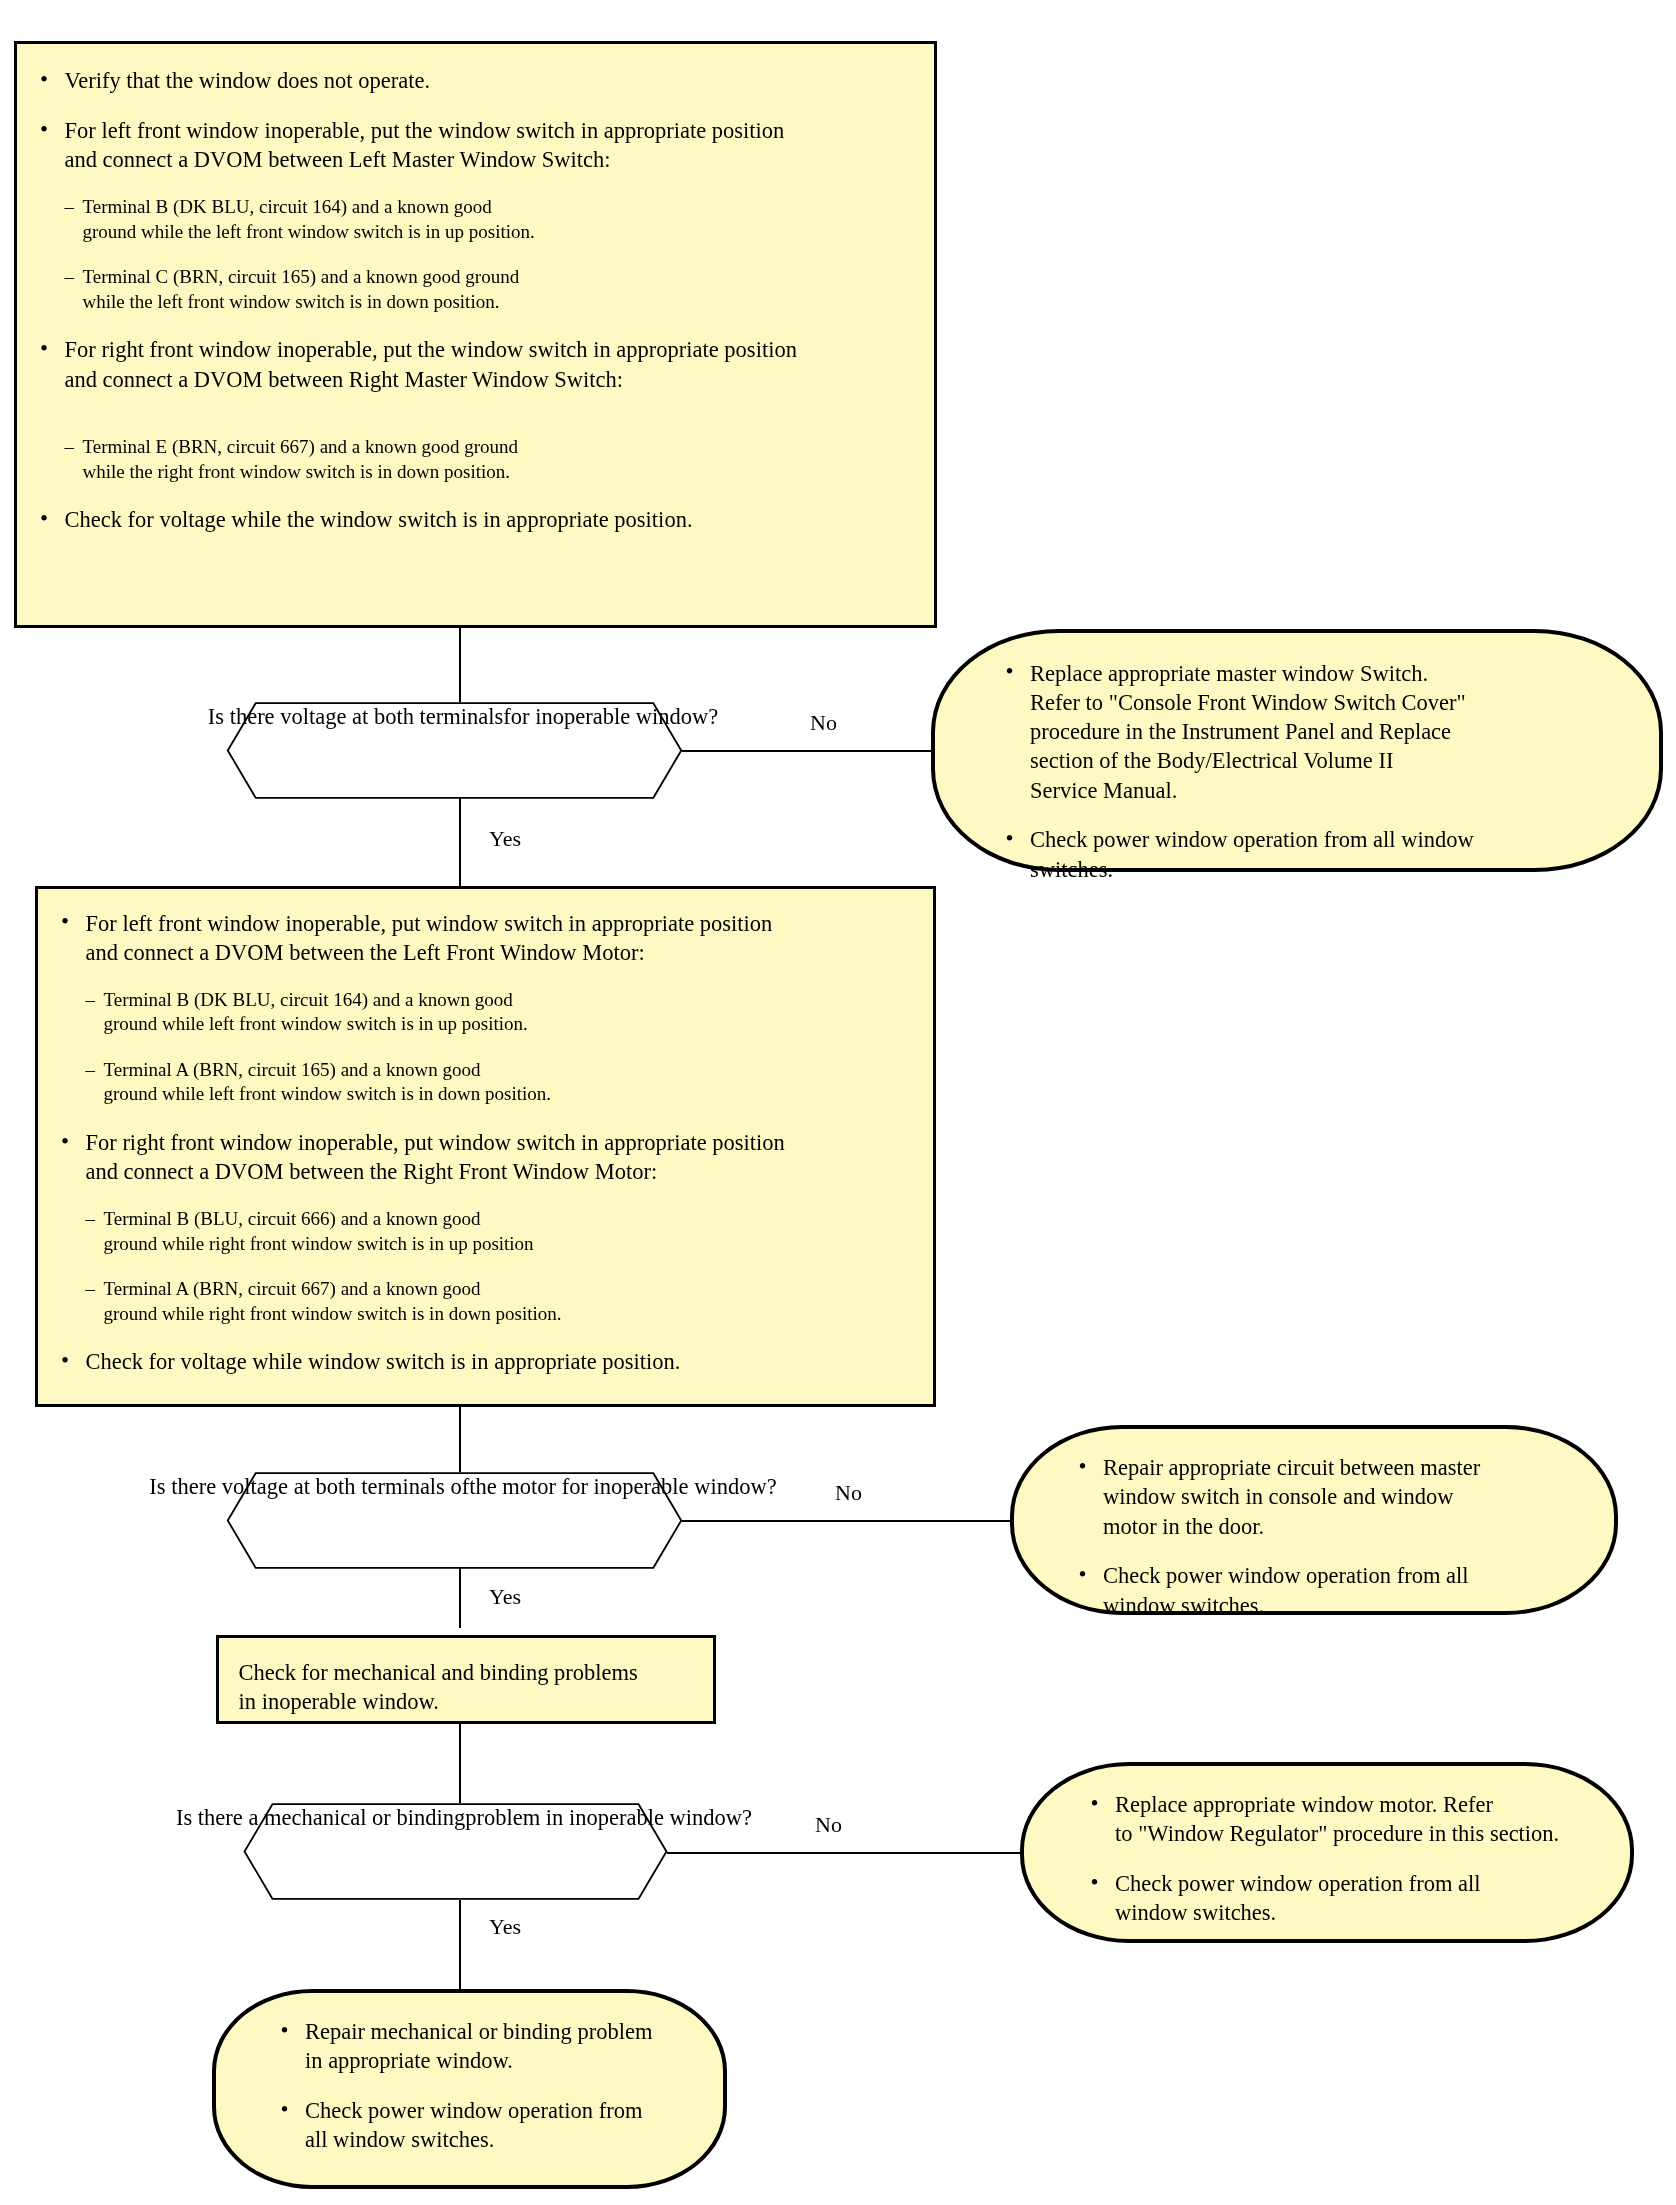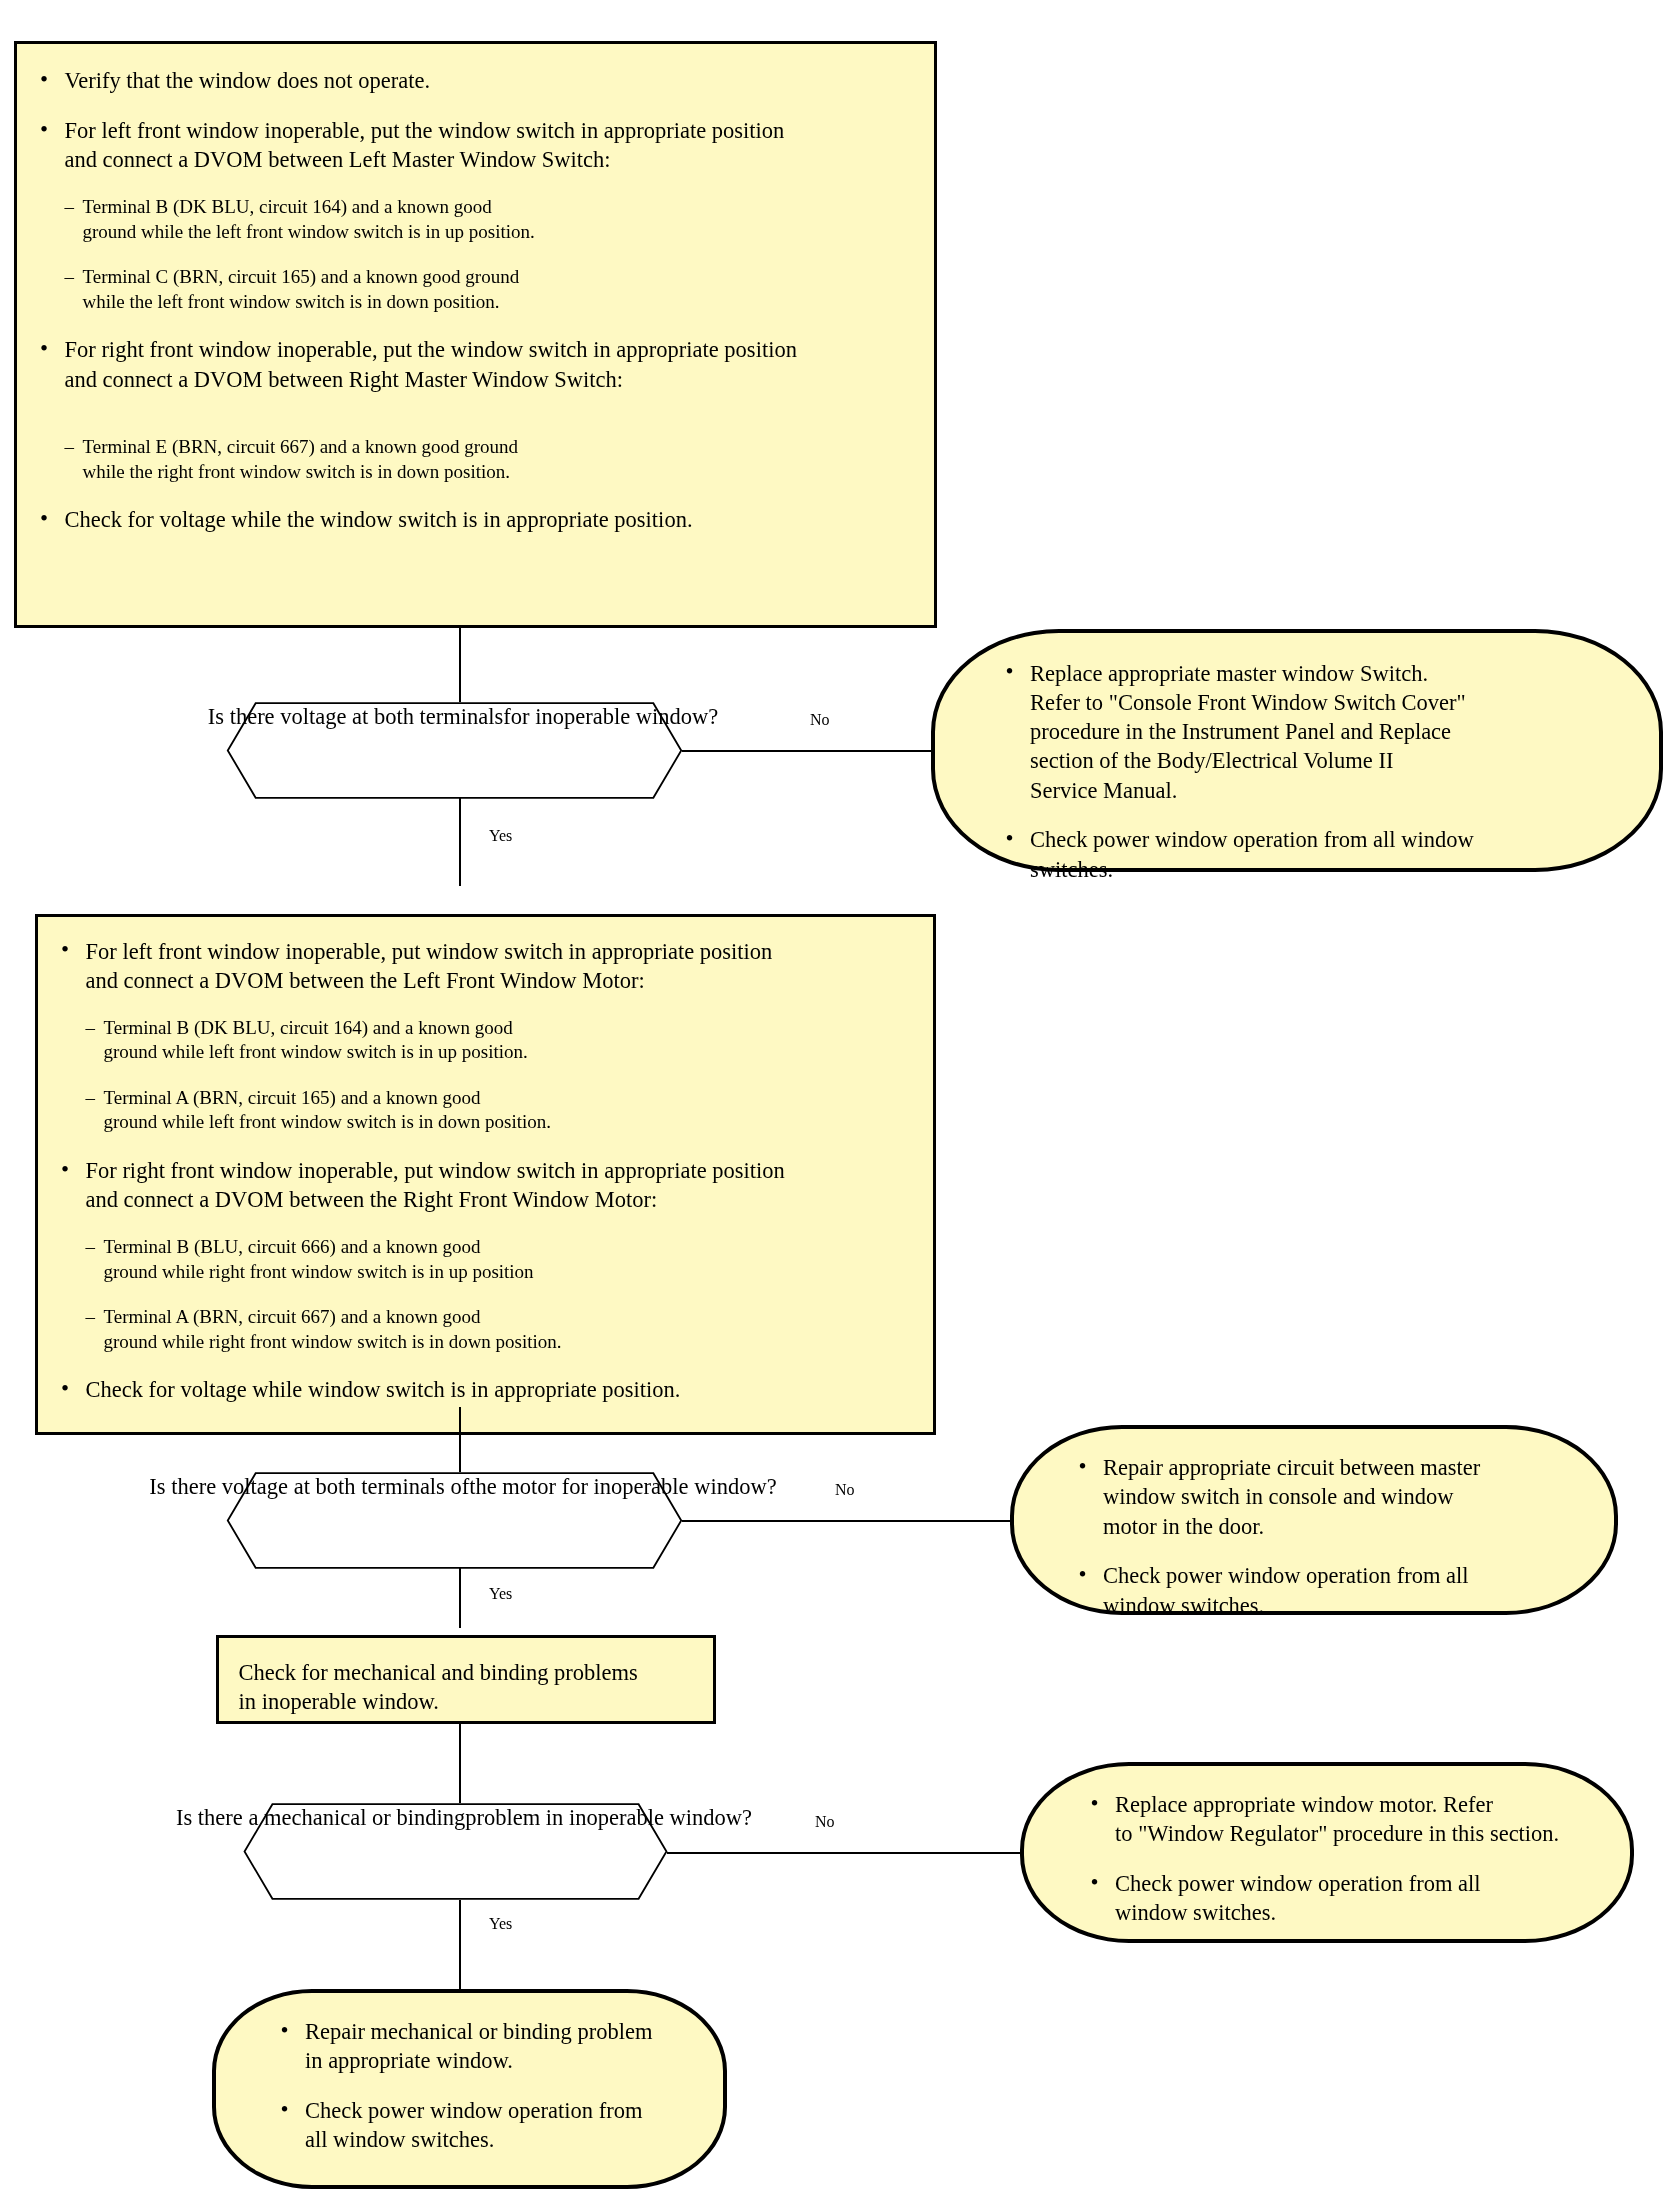--- a/index.html
+++ b/index.html
@@ -115,21 +115,21 @@
     width: 1.8px;
     background: #000000;
   }
   .hline {
     position: absolute;
     height: 1.8px;
     background: #000000;
   }
   .edge-label {
     position: absolute;
-    font-size: 16px;
+    font-size: 22px;
     line-height: 1;
     white-space: nowrap;
   }
 </style>
 </head>
 <body>
 
 <div id="page">
 
   <div class="node rect-node" style="left:14px; top:41px; width:923px; height:587px; padding:22px 24px 0 19.5px;">
@@ -206,21 +206,21 @@
         <span class="ln">Service Manual.</span>
       </li>
       <div class="gap-m"></div>
       <li>
         <span class="ln">Check power window operation from all window</span>
         <span class="ln">switches.</span>
       </li>
     </ul>
   </div>
 
-  <div class="node rect-node" style="left:35px; top:886px; width:901px; height:521px; padding:19.5px 24px 0 19.5px;margin-top:28px;">
+  <div class="node rect-node" style="left:35px; top:886px; width:901px; height:521px; padding:19.5px 24px 0 19.5px;">
     <ul class="blist">
 
       <li>
         <span class="ln">For left front window inoperable, put window switch in appropriate position</span>
         <span class="ln">and connect a DVOM between the Left Front Window Motor:</span>
         <div class="gap-m"></div>
         <ul class="sub">
           <li>
             <span class="ln">Terminal B (DK BLU, circuit 164) and a known good</span>
             <span class="ln">ground while left front window switch is in up position.</span>

